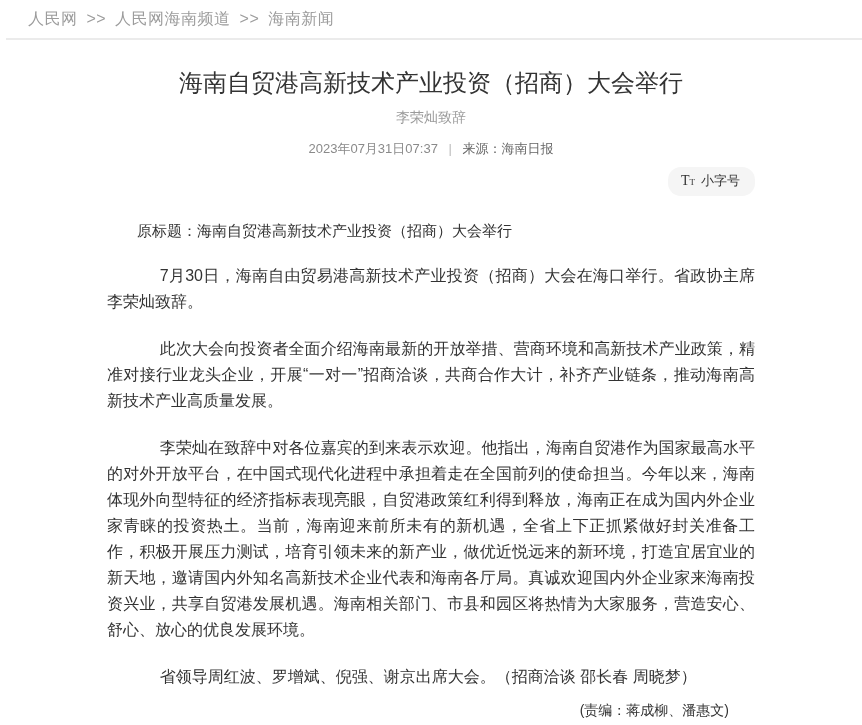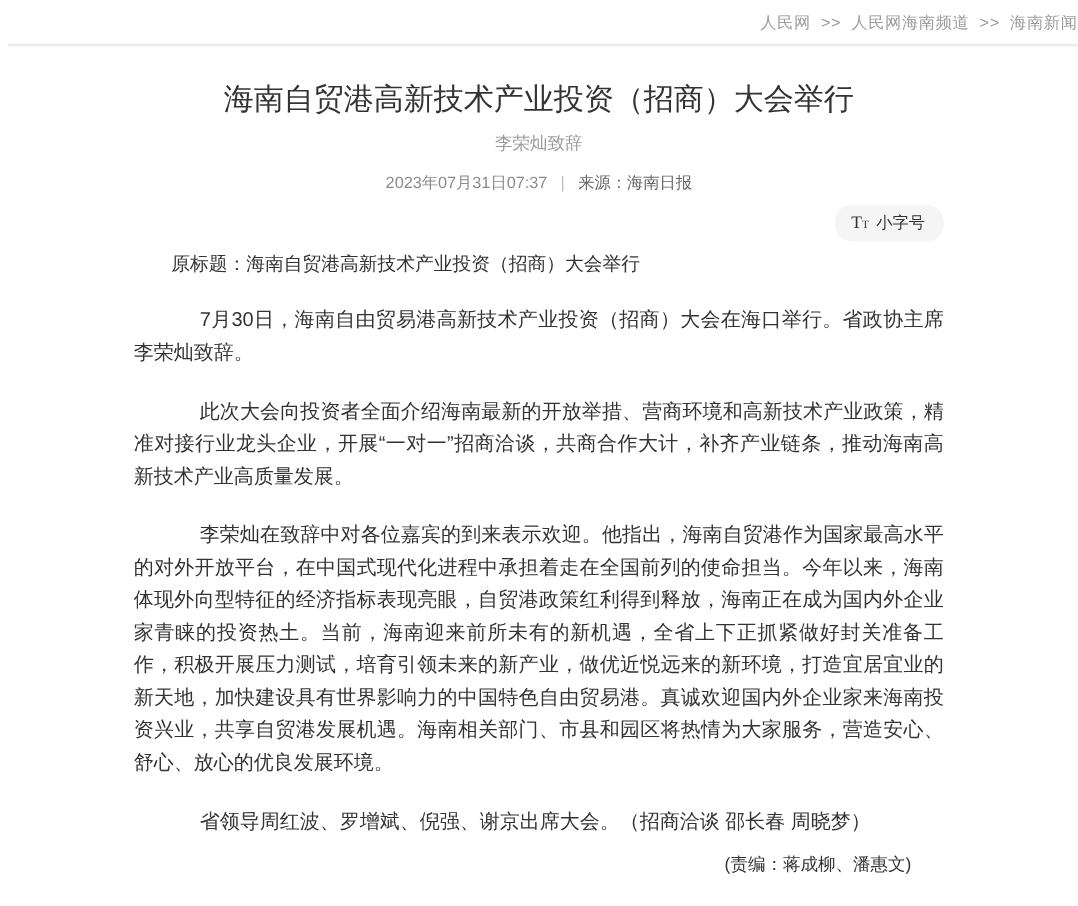--- a/index.html
+++ b/index.html
@@ -5,24 +5,23 @@
   * { margin: 0; padding: 0; box-sizing: border-box; }
   html, body {
     width: 862px; height: 725px;
     background: #ffffff;
     overflow: hidden;
     font-family: "Liberation Sans", "DejaVu Sans", sans-serif;
   }
   
   .breadcrumb {
     padding: 9px 0 8px 28px;
-    font-size: 13px;
+    font-size: 16px;
     color: #9c9c9c;
     letter-spacing: 0.5px;
-    text-align: right;
   }
   .breadcrumb a {
     color: #9c9c9c;
     text-decoration: none;
     cursor: pointer;
   }
   .breadcrumb .sep { margin: 0 4px; color: #9c9c9c; }
   .top-divider {
     border-bottom: 2px solid #ebebeb;
     margin-left: 6px;
@@ -72,21 +71,21 @@
     font-size: 13px;
     color: #333333;
     cursor: pointer;
     font-family: inherit;
   }
   .tt-icon { display: inline-flex; align-items: baseline; color: #333; }
   .tt-icon .t-big   { font-size: 14px; font-family: "Liberation Serif", serif; }
   .tt-icon .t-small { font-size: 9px;  font-family: "Liberation Serif", serif; }
   
   .orig-title {
-    margin-top: 8px;
+    margin-top: 24px;
     font-size: 15px;
     color: #333333;
     text-indent: 2em;
     line-height: 22px;
   }
   .article-body p {
     margin-top: 21px;
     font-size: 16px;
     color: #333333;
     line-height: 26px;
@@ -133,19 +132,19 @@
       </span>
       <span>小字号</span>
     </button>
   </div>
 
   <div class="orig-title">原标题：海南自贸港高新技术产业投资（招商）大会举行</div>
 
   <div class="article-body">
     <p>7月30日，海南自由贸易港高新技术产业投资（招商）大会在海口举行。省政协主席李荣灿致辞。</p>
     <p>此次大会向投资者全面介绍海南最新的开放举措、营商环境和高新技术产业政策，精准对接行业龙头企业，开展“一对一”招商洽谈，共商合作大计，补齐产业链条，推动海南高新技术产业高质量发展。</p>
-    <p>李荣灿在致辞中对各位嘉宾的到来表示欢迎。他指出，海南自贸港作为国家最高水平的对外开放平台，在中国式现代化进程中承担着走在全国前列的使命担当。今年以来，海南体现外向型特征的经济指标表现亮眼，自贸港政策红利得到释放，海南正在成为国内外企业家青睐的投资热土。当前，海南迎来前所未有的新机遇，全省上下正抓紧做好封关准备工作，积极开展压力测试，培育引领未来的新产业，做优近悦远来的新环境，打造宜居宜业的新天地，加快建设具有世界影响力的中国特色自由贸易港。真诚欢迎国内外企业家来海南投资兴业，共享自贸港发展机遇。海南相关部门、市县和园区将热情为大家服务，营造安心、舒心、放心的优良发展环境。</p>
+    <p>李荣灿在致辞中对各位嘉宾的到来表示欢迎。他指出，海南自贸港作为国家最高水平的对外开放平台，在中国式现代化进程中承担着走在全国前列的使命担当。今年以来，海南体现外向型特征的经济指标表现亮眼，自贸港政策红利得到释放，海南正在成为国内外企业家青睐的投资热土。当前，海南迎来前所未有的新机遇，全省上下正抓紧做好封关准备工作，积极开展压力测试，培育引领未来的新产业，做优近悦远来的新环境，打造宜居宜业的新天地，邀请国内外知名高新技术企业代表和海南各厅局。真诚欢迎国内外企业家来海南投资兴业，共享自贸港发展机遇。海南相关部门、市县和园区将热情为大家服务，营造安心、舒心、放心的优良发展环境。</p>
     <p>省领导周红波、罗增斌、倪强、谢京出席大会。（招商洽谈 邵长春 周晓梦）</p>
   </div>
 
   <div class="editor-note">(责编：蒋成柳、潘惠文)</div>
 
 </div>
 
 </body></html>

